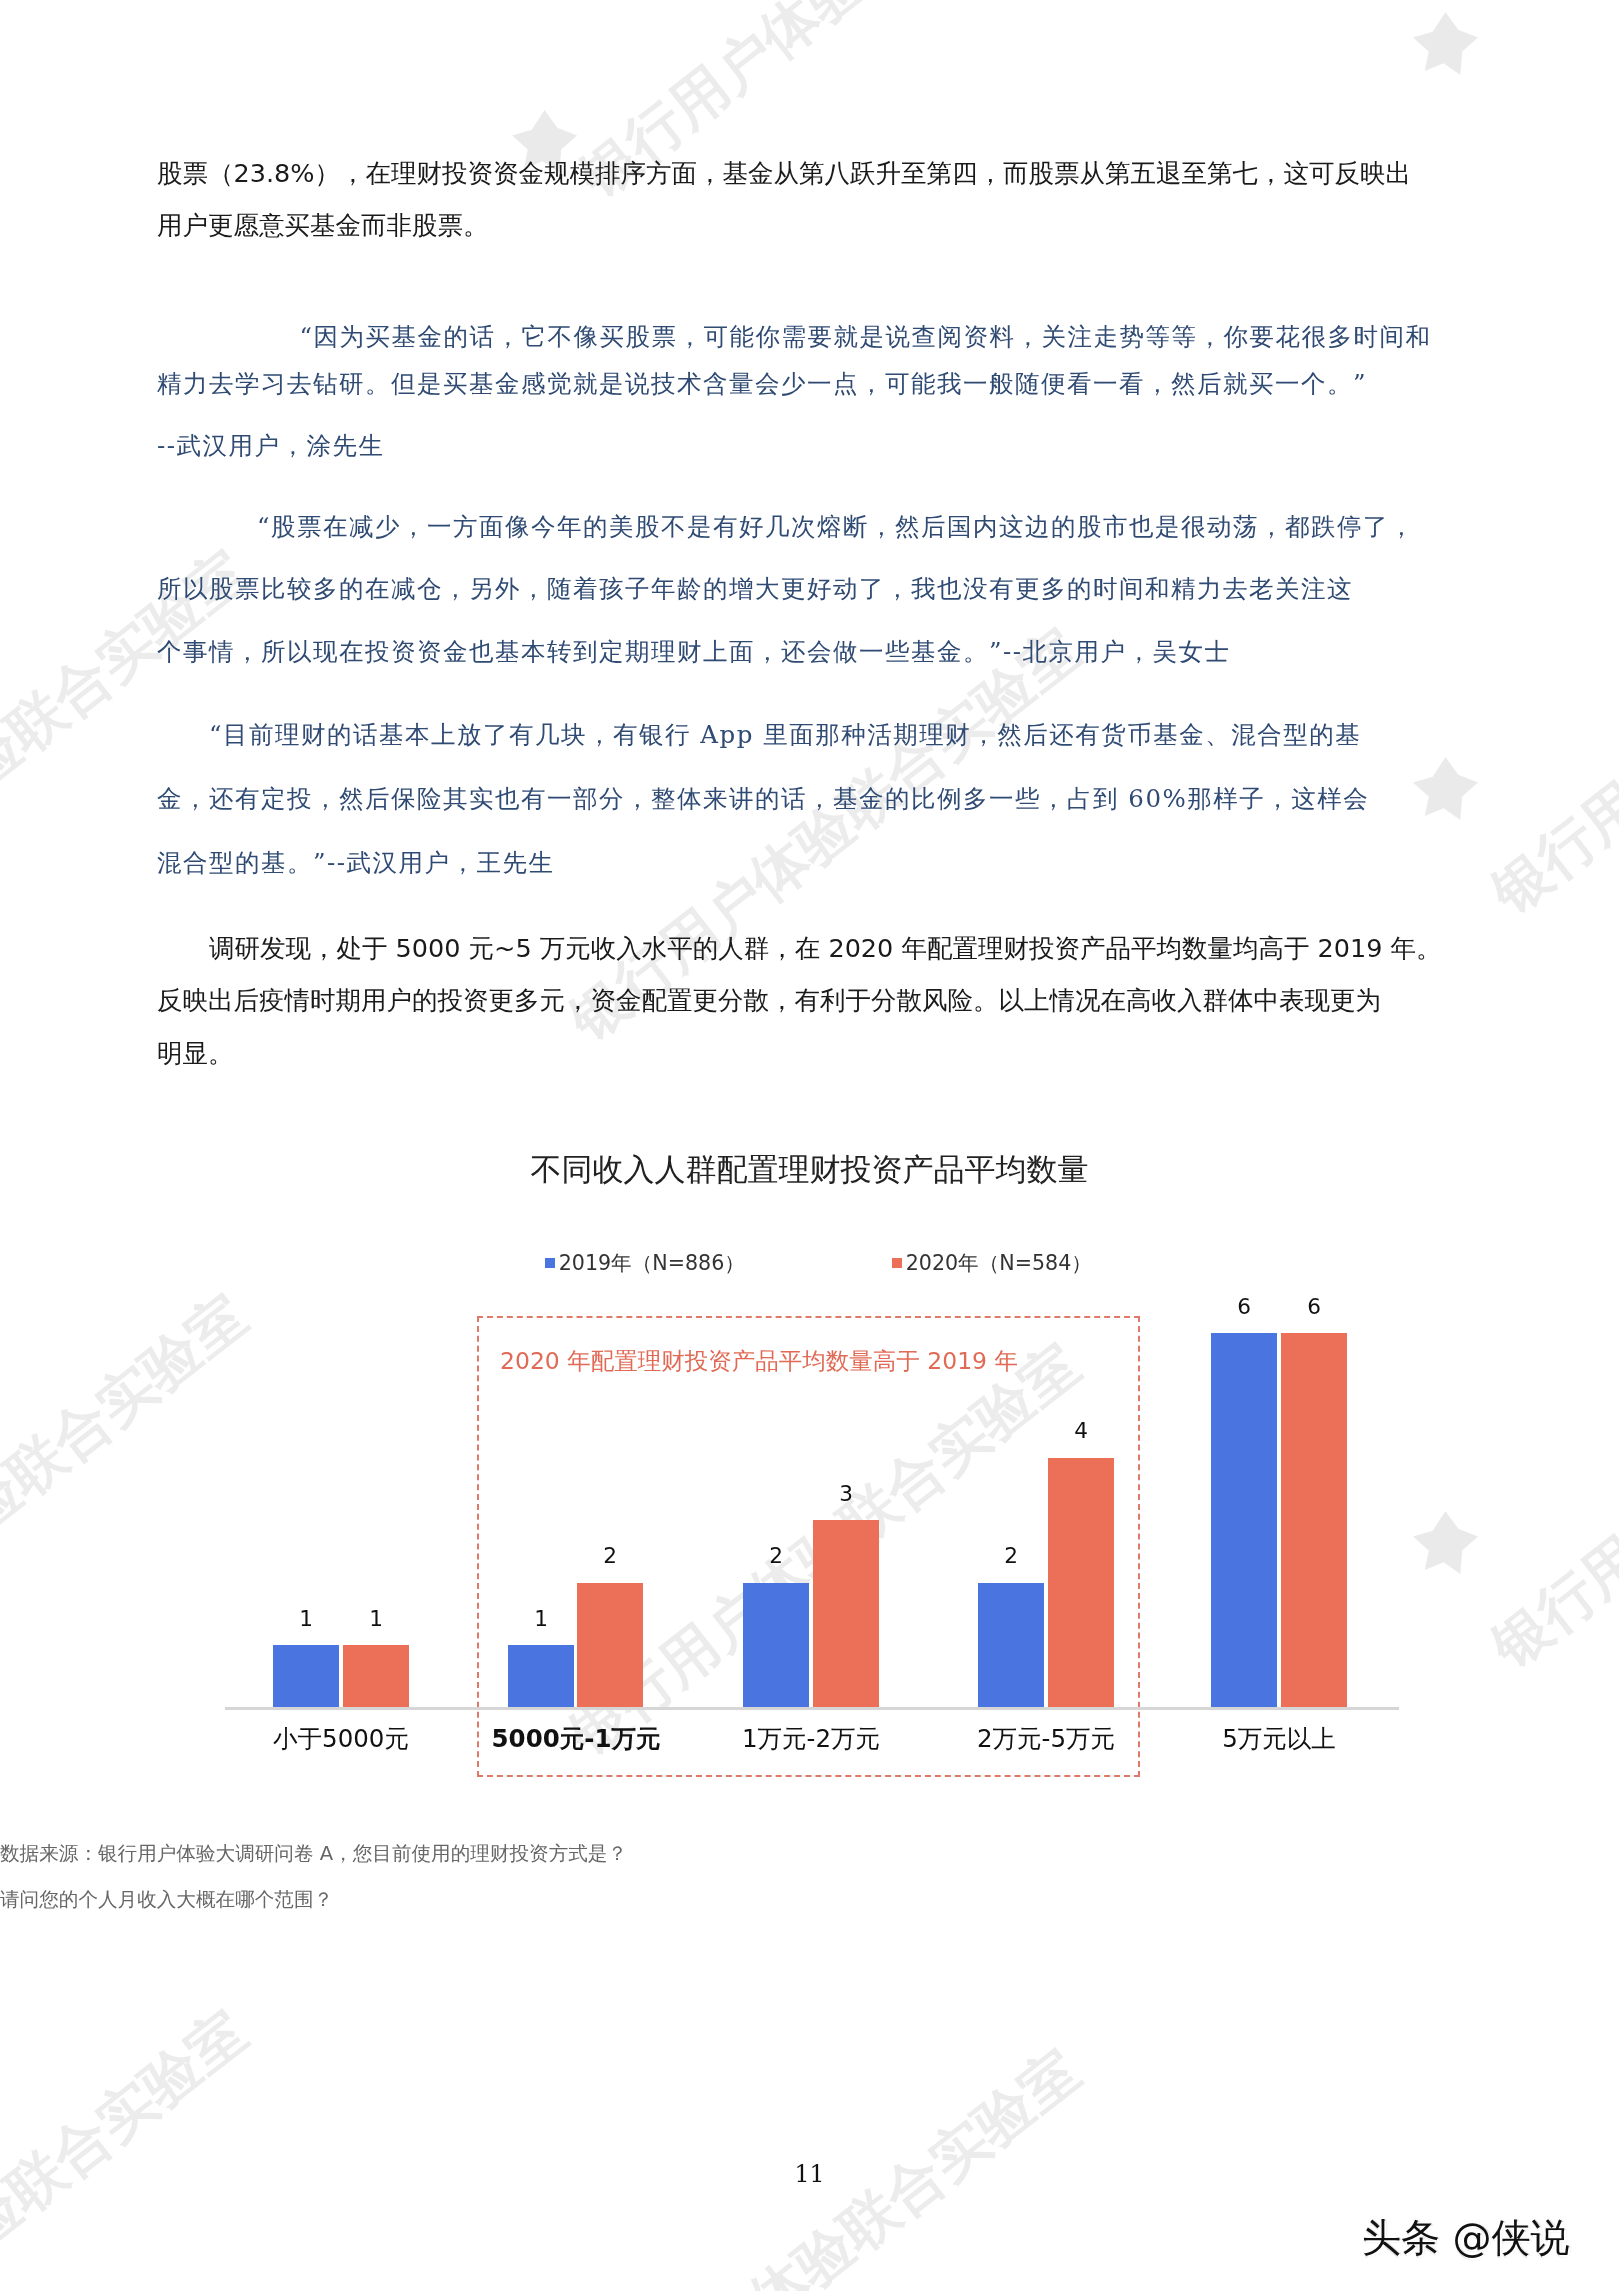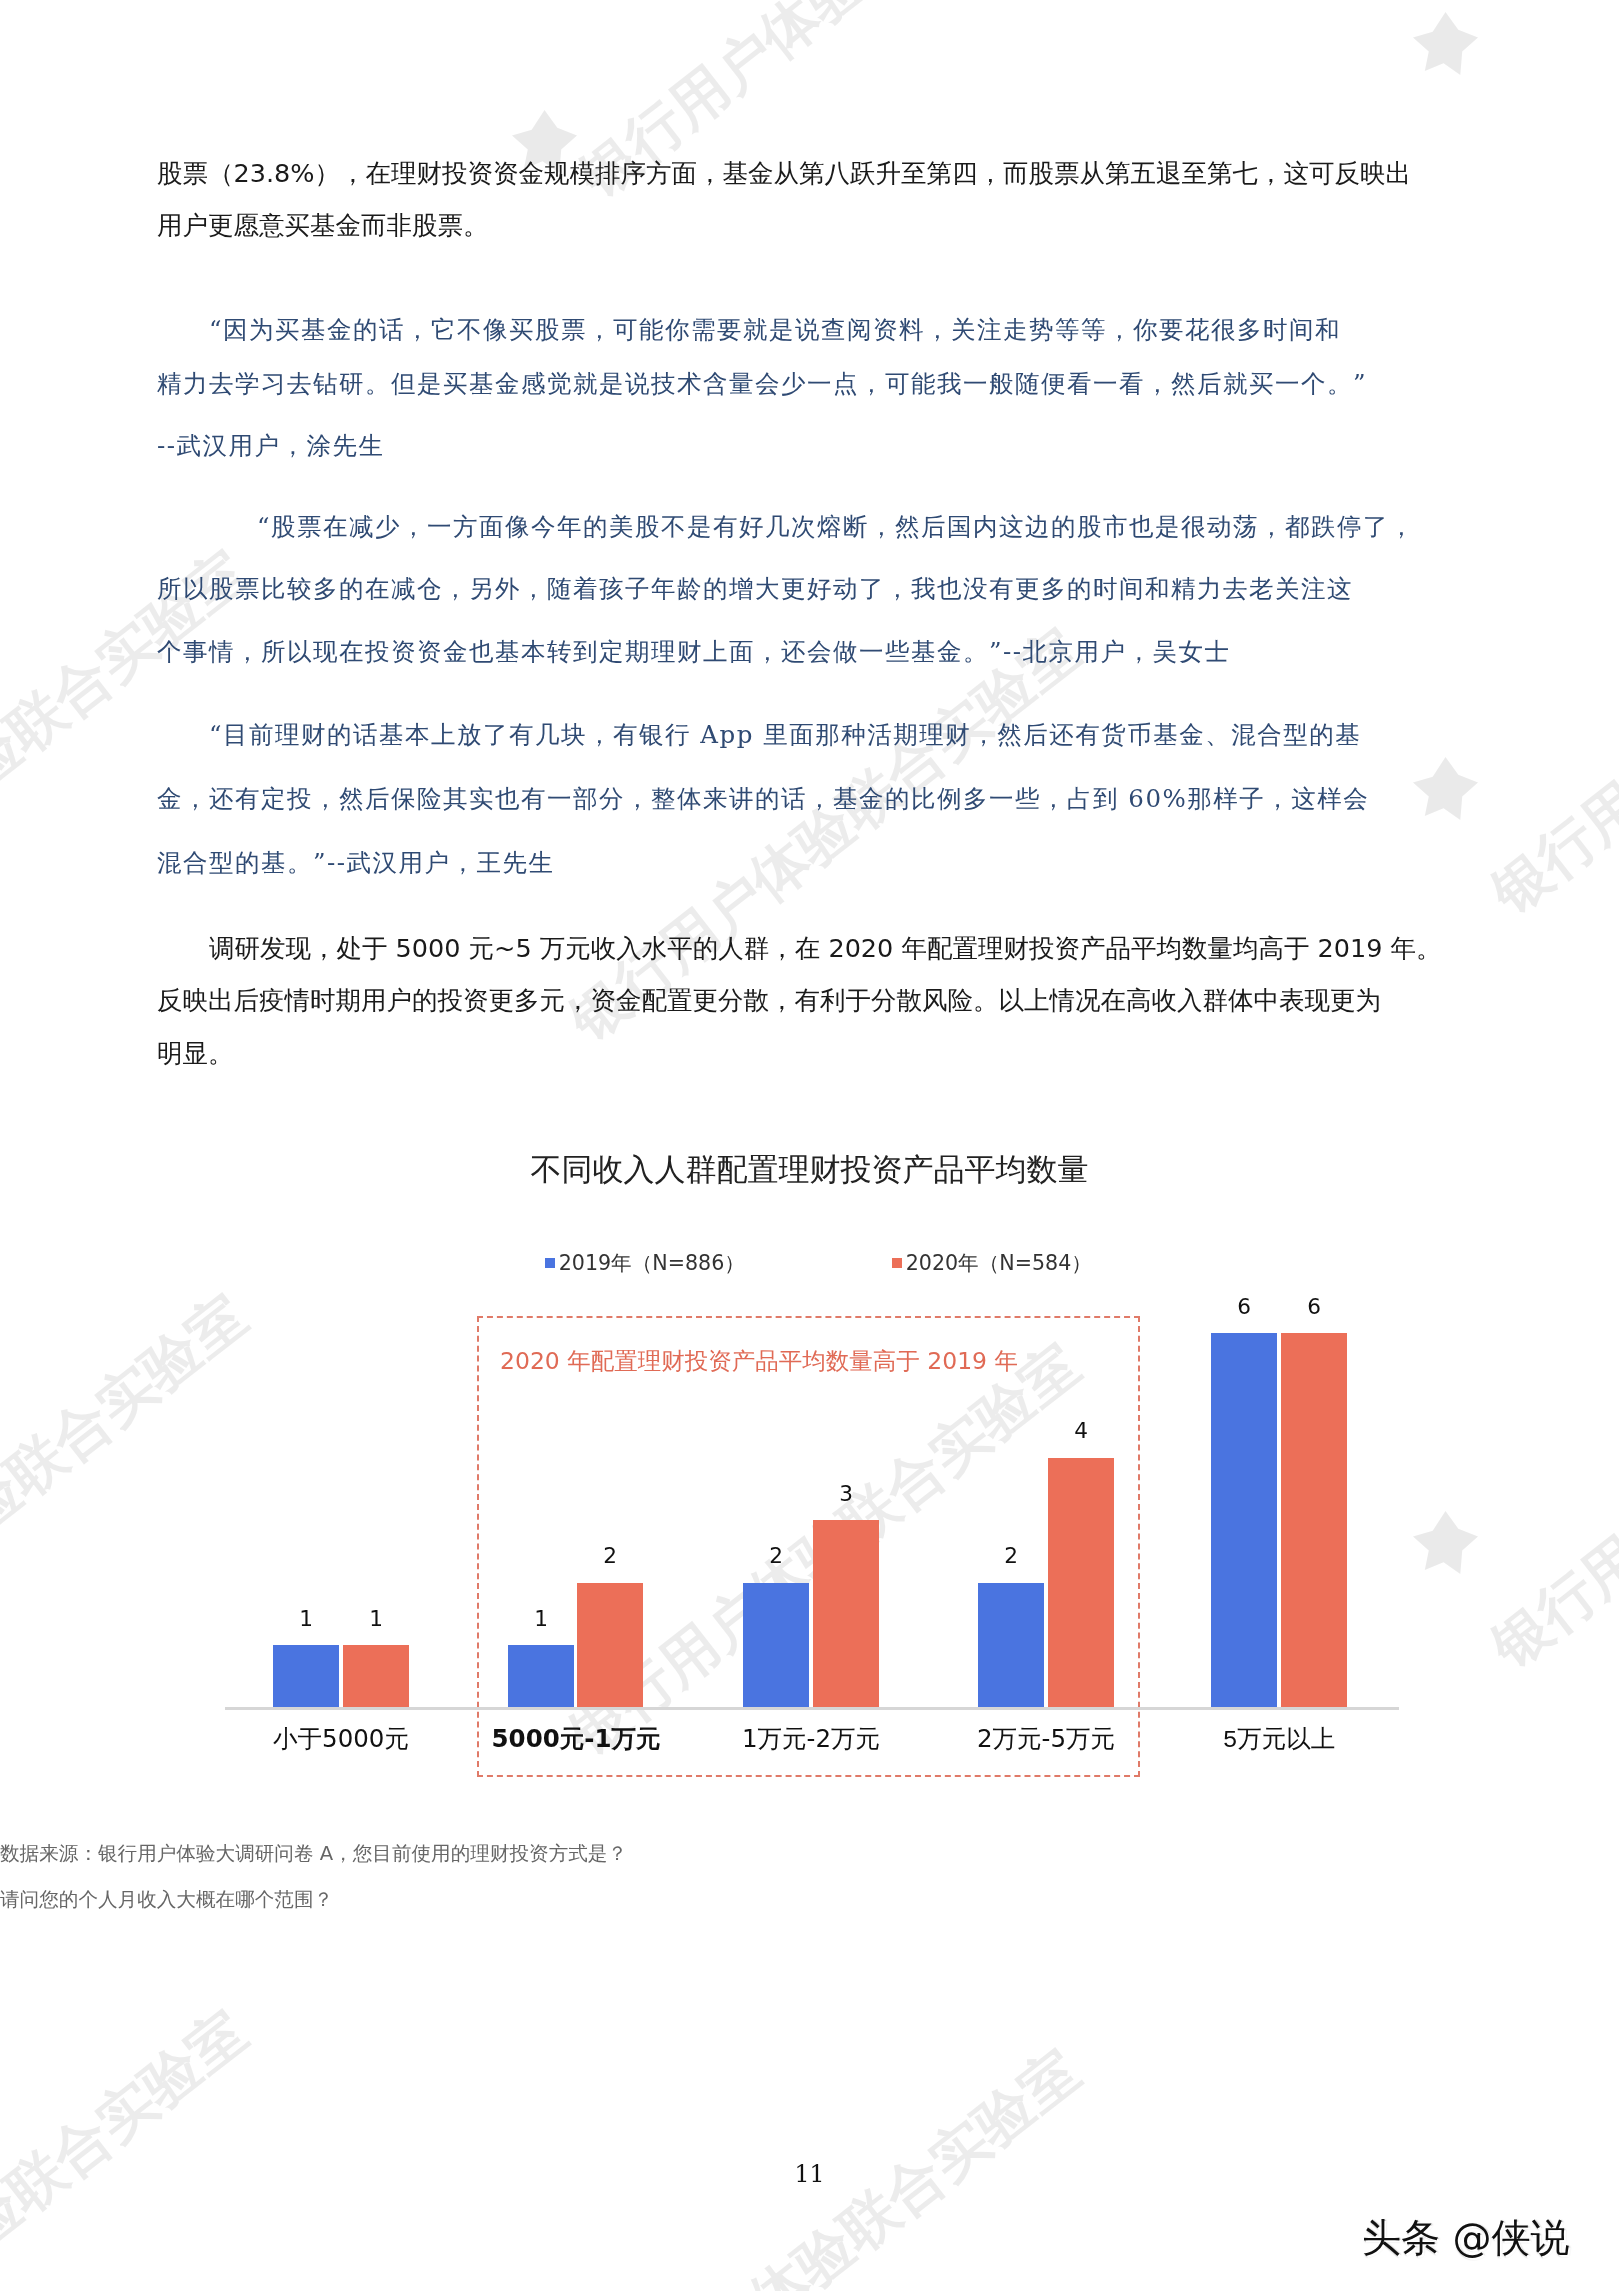--- a/index.html
+++ b/index.html
@@ -51,21 +51,21 @@
 <svg class="wm-logo" style="left:1411px; top:755px;" viewBox="0 0 70 70">
     <path d="M35 2 L48 20 L68 28 L52 42 L50 66 L33 54 L14 62 L18 42 L2 28 L22 22 Z" fill="#000"></path>
   </svg>
 <svg class="wm-logo" style="left:1411px; top:1509px;" viewBox="0 0 70 70">
     <path d="M35 2 L48 20 L68 28 L52 42 L50 66 L33 54 L14 62 L18 42 L2 28 L22 22 Z" fill="#000"></path>
   </svg>
 
 <div class="line body-text" style="top:157px;">股票（23.8%），在理财投资资金规模排序方面，基金从第八跃升至第四，而股票从第五退至第七，这可反映出</div>
 <div class="line body-text" style="top:209px;">用户更愿意买基金而非股票。</div>
 
-<div class="line quote indent" style="top:313px;">“因为买基金的话，它不像买股票，可能你需要就是说查阅资料，关注走势等等，你要花很多时间和</div>
+<div class="line quote indent" style="top:320px;text-align:center;">“因为买基金的话，它不像买股票，可能你需要就是说查阅资料，关注走势等等，你要花很多时间和</div>
 <div class="line quote" style="top:367px;">精力去学习去钻研。但是买基金感觉就是说技术含量会少一点，可能我一般随便看一看，然后就买一个。”</div>
 <div class="line quote" style="top:429px;">--武汉用户，涂先生</div>
 
 <div class="line quote indent" style="top:510px;margin-left:48px;">“股票在减少，一方面像今年的美股不是有好几次熔断，然后国内这边的股市也是很动荡，都跌停了，</div>
 <div class="line quote" style="top:572px;">所以股票比较多的在减仓，另外，随着孩子年龄的增大更好动了，我也没有更多的时间和精力去老关注这</div>
 <div class="line quote" style="top:635px;">个事情，所以现在投资资金也基本转到定期理财上面，还会做一些基金。”--北京用户，吴女士</div>
 
 <div class="line quote indent" style="top:718px;">“目前理财的话基本上放了有几块，有银行 App 里面那种活期理财，然后还有货币基金、混合型的基</div>
 <div class="line quote" style="top:782px;">金，还有定投，然后保险其实也有一部分，整体来讲的话，基金的比例多一些，占到 60%那样子，这样会</div>
 <div class="line quote" style="top:846px;">混合型的基。”--武汉用户，王先生</div>
@@ -110,21 +110,21 @@
       <div class="bar-label" style="left: 1048px; top: 1418px;">4</div>
       <div class="bar" style="left: 1281px; top: 1333px; height: 375px; background: rgb(236, 111, 88);"></div>
       <div class="bar-label" style="left: 1281px; top: 1294px;">6</div>
     </div>
   <div class="axis"></div>
 
   <div class="cat" style="left:233px;">小于5000元</div>
   <div class="cat" style="left:468px;font-weight:bold;">5000元-1万元</div>
   <div class="cat" style="left:703px;">1万元-2万元</div>
   <div class="cat" style="left:938px;">2万元-5万元</div>
-  <div class="cat" style="left:1171px;font-family:Liberation Mono, monospace;">5万元以上</div>
+  <div class="cat" style="left:1171px;">5万元以上</div>
 </div>
 
 <div class="src" style="top:1840px;">数据来源：银行用户体验大调研问卷 A，您目前使用的理财投资方式是？</div>
 <div class="src" style="top:1886px;">请问您的个人月收入大概在哪个范围？</div>
 
 <div class="pagenum">11</div>
 <div class="brand">头条 @侠说</div>
 
 
 </body></html>

